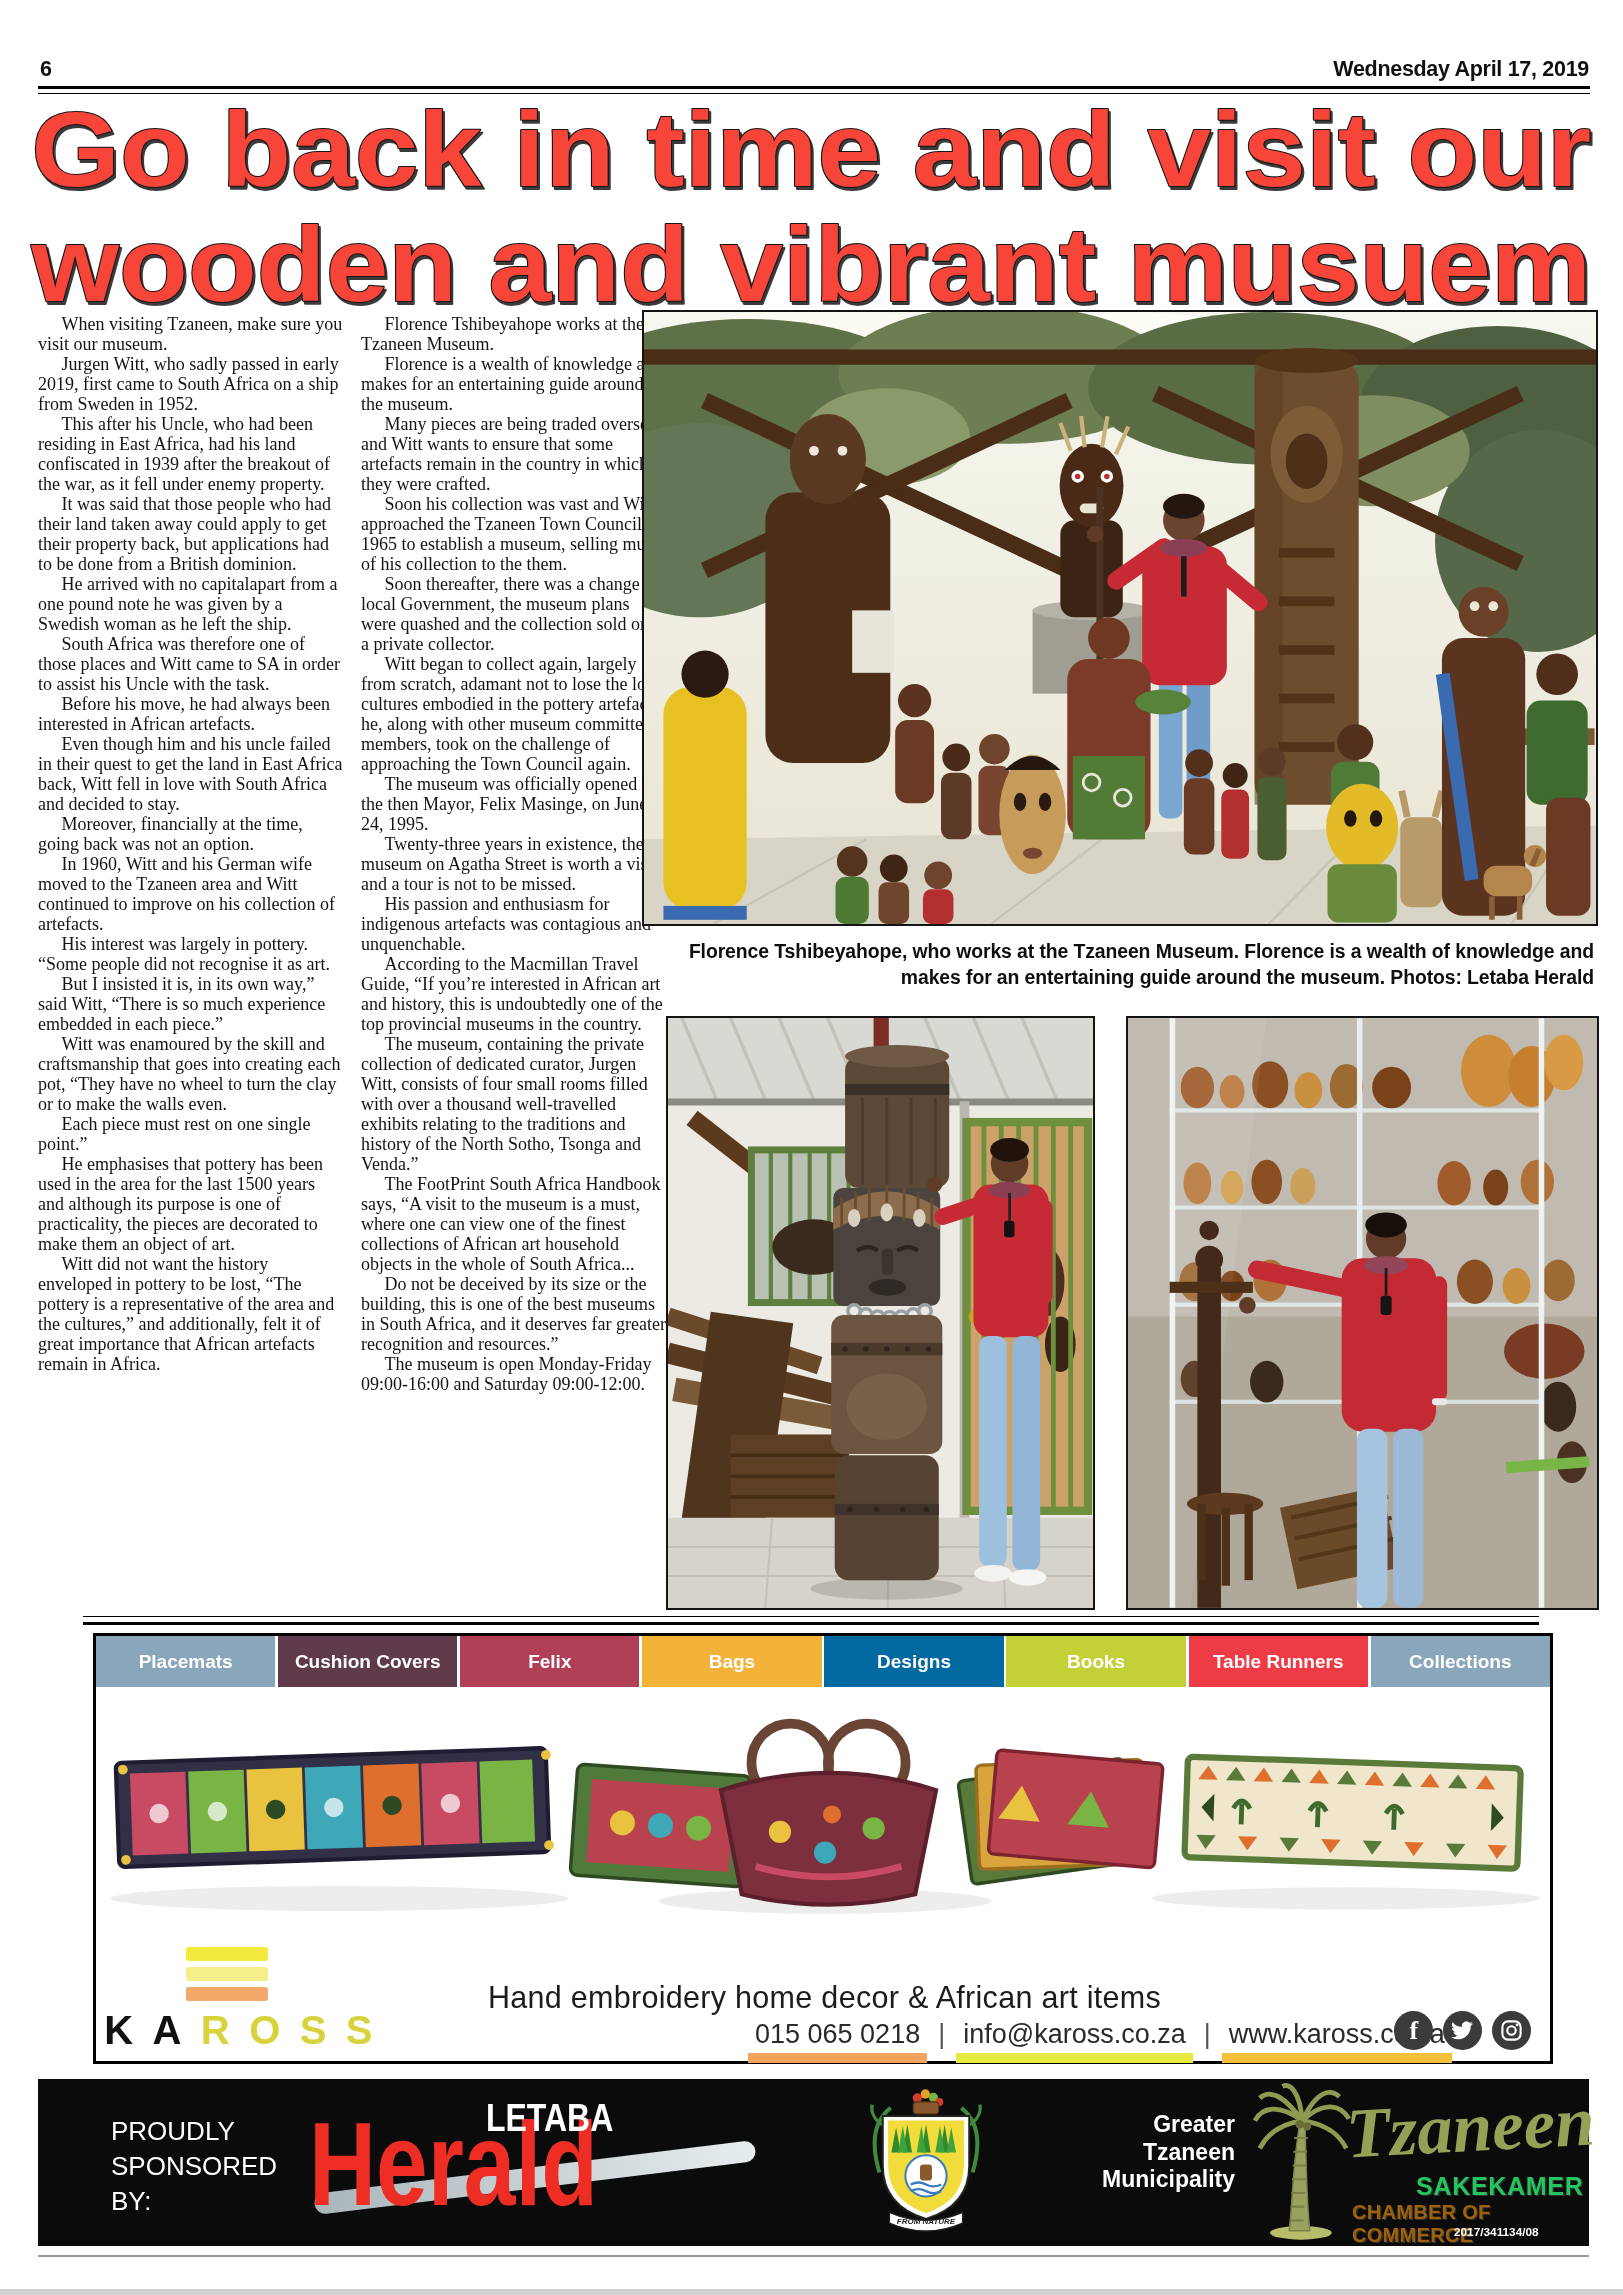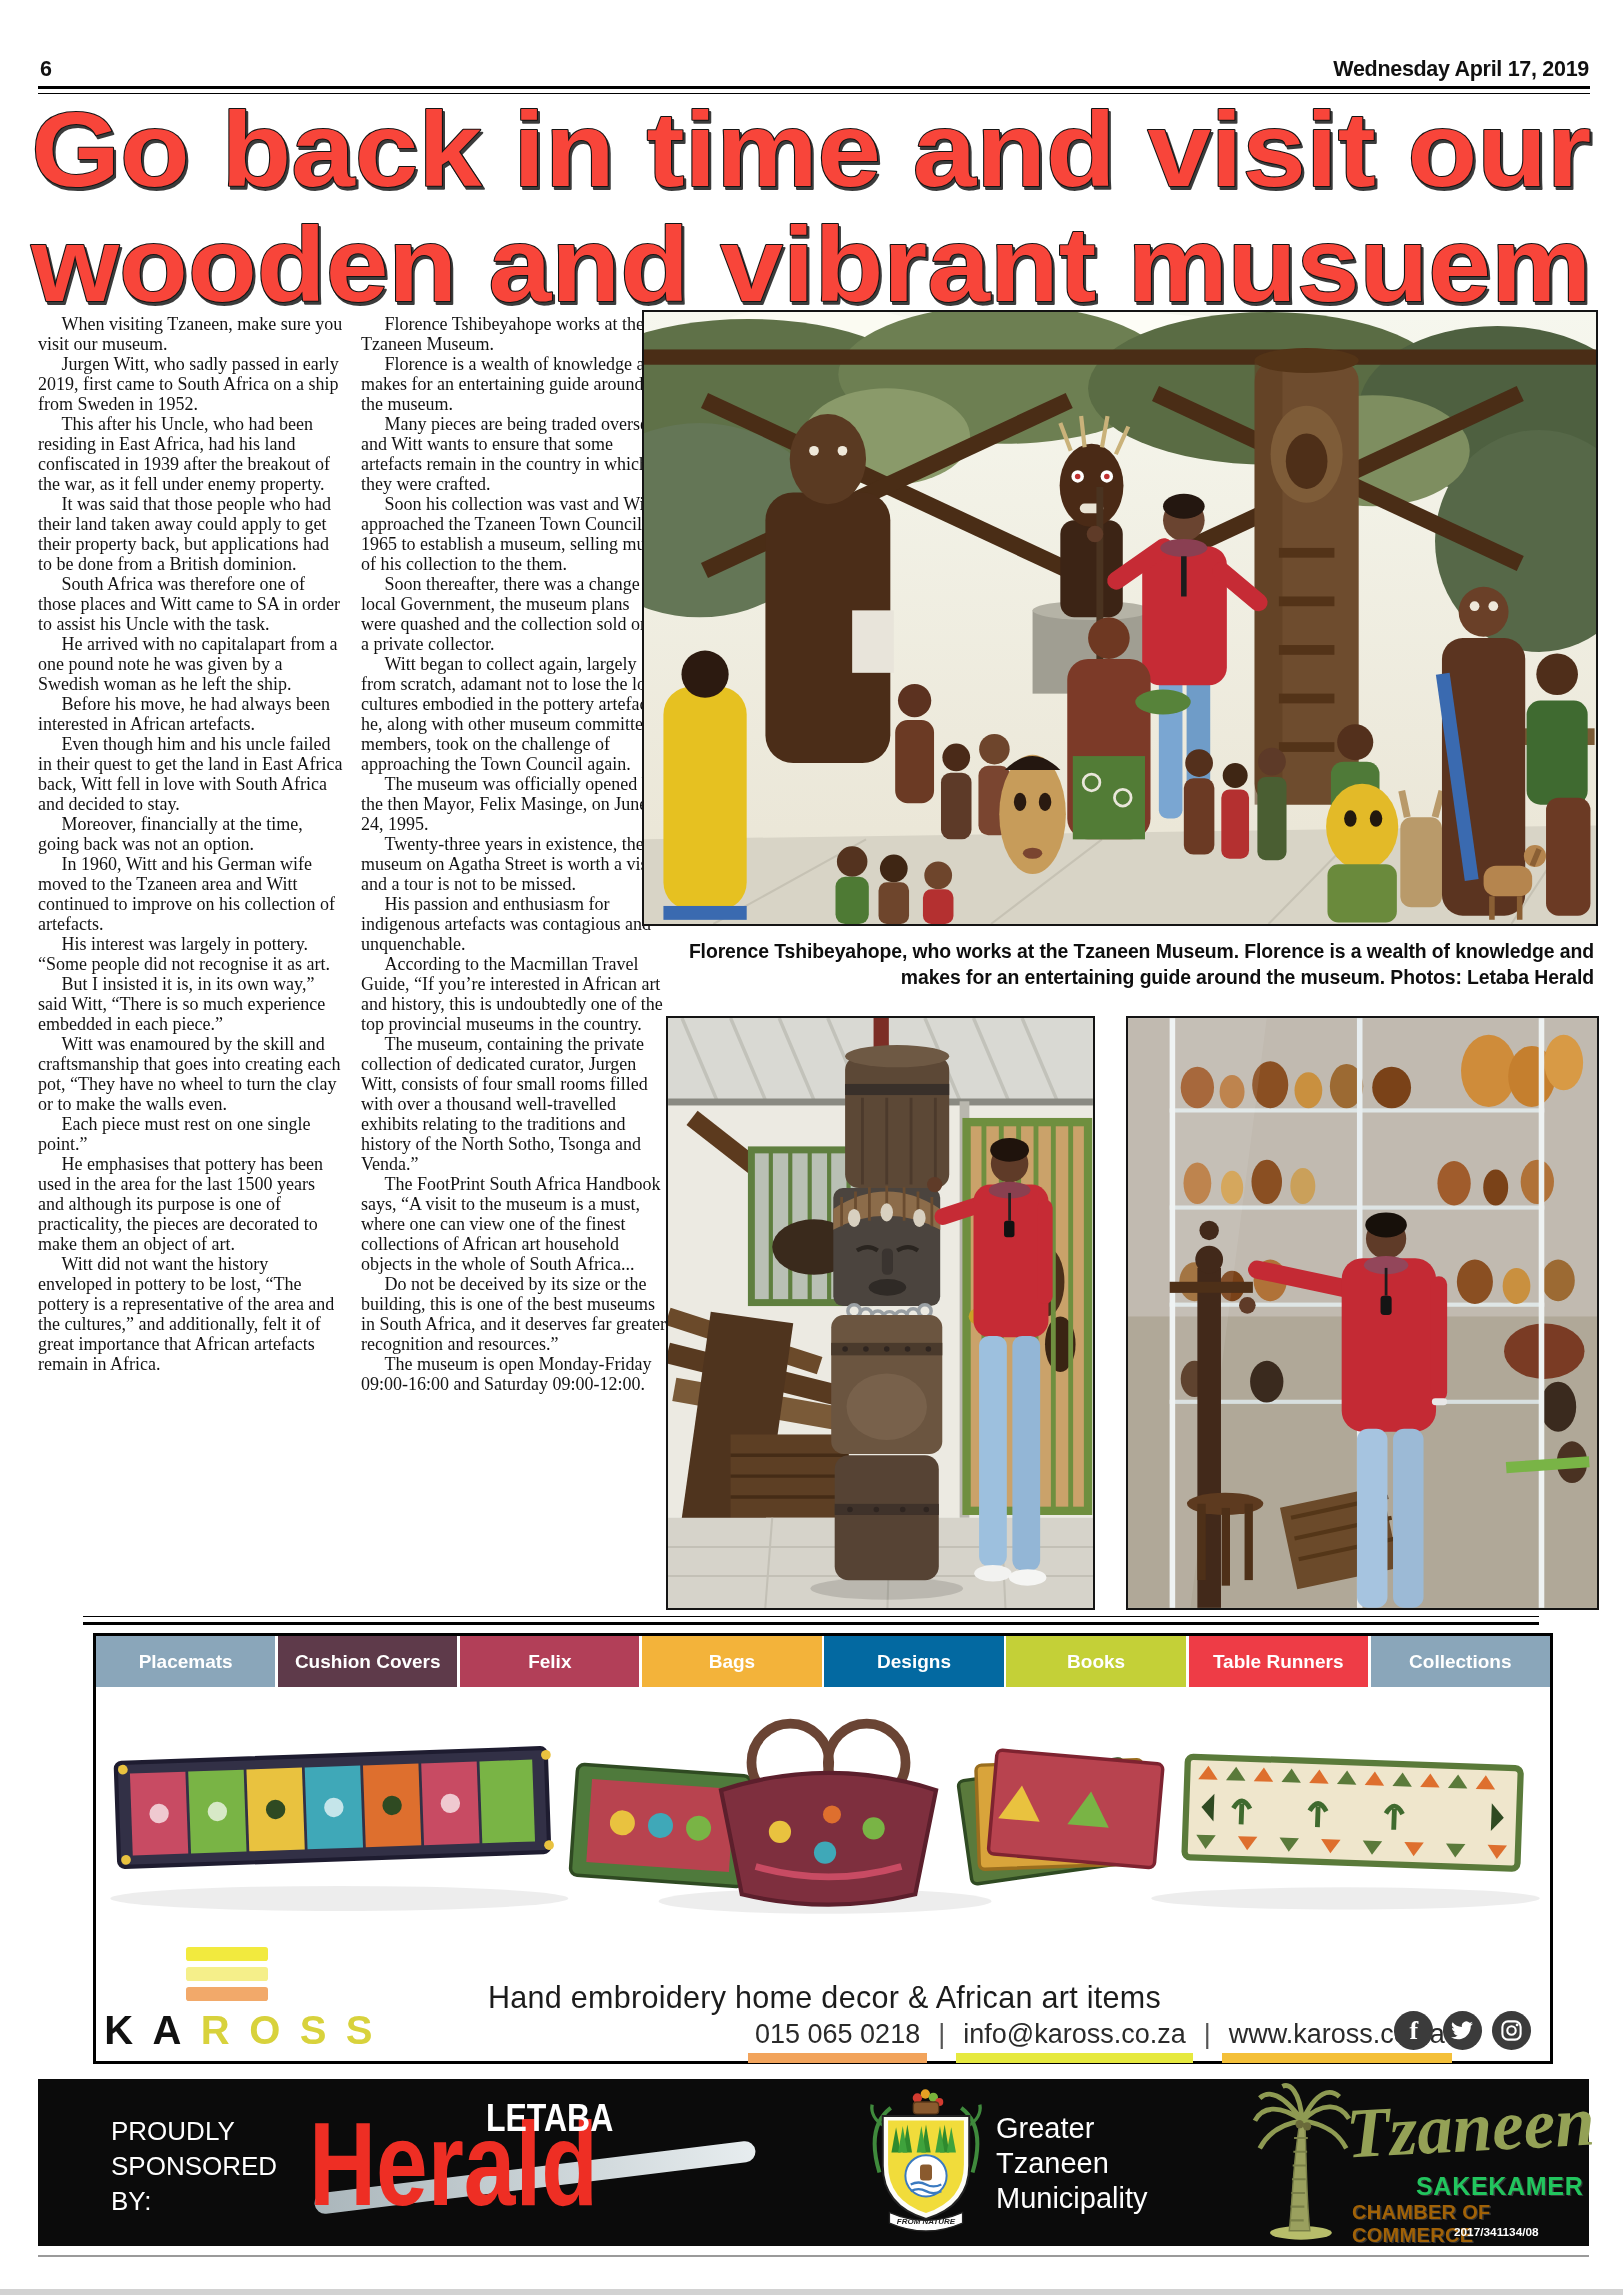--- a/index.html
+++ b/index.html
@@ -80,22 +80,22 @@
        font-size:26px;color:#fff;white-space:pre-line;line-height:1.35;}
   .letaba{position:absolute;left:271px;top:5.6px;width:479px;height:157px;}
   .swoosh{position:absolute;left:3.5px;top:82px;width:444px;height:21px;border-radius:12.5px;
        background:linear-gradient(90deg,#aab6bb,#e7edef);transform:rotate(-7deg);}
   .letaba-top{position:absolute;left:177px;top:11px;font-family:"Liberation Sans",sans-serif;
        font-weight:bold;font-size:39px;color:#fff;transform:scaleX(0.82);transform-origin:left;}
   .letaba-main{position:absolute;left:0px;top:19.4px;font-family:"Liberation Sans",sans-serif;
        font-weight:bold;font-size:119px;line-height:1;color:#ee2e24;
        transform:scaleX(0.78);transform-origin:left;}
   .crest{position:absolute;left:829px;top:7px;}
-  .muni-name{position:absolute;left:958px;top:32px;width:239px;text-align:left;
-       font-family:"Liberation Sans",sans-serif;font-weight:normal;font-size:29px;color:#fff;
+  .muni-name{position:absolute;left:958px;top:32px;width:239px;text-align:right;
+       font-family:"Liberation Sans",sans-serif;font-weight:bold;font-size:23px;color:#fff;
        white-space:pre-line;line-height:1.2;}
   .palm{position:absolute;left:1213px;top:4.2px;}
   .tz-script{position:absolute;left:1308px;top:8.3px;font-family:"Liberation Serif",serif;
        font-style:italic;font-weight:bold;font-size:71px;color:#94a156;transform:rotate(-3deg);}
   .tz-sub1{position:absolute;left:1378px;top:93px;font-family:"Liberation Sans",sans-serif;
        font-weight:bold;font-size:25px;color:#22c55e;letter-spacing:0.7px;text-shadow:1.4px 1.4px 0 #333;}
   .tz-sub2{position:absolute;left:1314px;top:122px;font-family:"Liberation Sans",sans-serif;
        font-weight:bold;font-size:20px;color:#a16207;letter-spacing:0.3px;text-shadow:1.4px 1.4px 0 #333;}
   .tz-reg{position:absolute;left:1416px;top:146px;font-family:"Liberation Sans",sans-serif;
        font-weight:bold;font-size:11.8px;color:#fff;}
@@ -115,22 +115,22 @@
   <svg class="headline-svg" width="1566" height="229" viewBox="0 0 2256 330">
     <text x="3" y="140" font-size="152" textLength="2248" lengthAdjust="spacingAndGlyphs">Go back in time and visit our</text>
     <text x="3" y="305" font-size="152" textLength="2248" lengthAdjust="spacingAndGlyphs">wooden and vibrant musuem</text>
   </svg>
 
   <div class="col col1">
     <p>When visiting Tzaneen, make sure you visit our museum.</p>
     <p>Jurgen Witt,  who sadly passed in early 2019, first came to South Africa on a ship from Sweden in 1952.</p>
     <p>This after his Uncle, who had been residing in East Africa, had his land confiscated in 1939 after the breakout of the war, as it fell under enemy property.</p>
     <p>It was said that those people who had their land taken away could apply to get their property back, but applications had to be done from a British dominion.</p>
+    <p>He arrived with no capitalapart from a one pound note he was given by a Swedish woman as he left the ship.</p>
     <p>South Africa was therefore one of those places and Witt came to SA in order to assist his Uncle with the task.</p>
-    <p>He arrived with no capitalapart from a one pound note he was given by a Swedish woman as he left the ship.</p>
     <p>Before his move, he had always been interested in African artefacts.</p>
     <p>Even though him and his uncle failed in their quest to get the land in East Africa back, Witt fell in love with South Africa and decided to stay.</p>
     <p>Moreover, financially at the time, going back was not an option.</p>
     <p>In 1960, Witt and his German wife moved to the Tzaneen area and Witt continued to improve on his collection of artefacts.</p>
     <p>His interest was largely in pottery. “Some people did not recognise it as art.</p>
     <p>But I insisted it is, in its own way,” said Witt, “There is so much experience embedded in each piece.”</p>
     <p>Witt was enamoured by the skill and craftsmanship that goes into creating each pot, “They have no wheel to turn the clay or to make the walls even.</p>
     <p>Each piece must rest on one single point.”</p>
     <p>He emphasises that pottery has been used in the area for the last 1500 years and although its purpose is one of practicality, the pieces are decorated to make them an object of art.</p>
     <p>Witt did not want the history enveloped in pottery to be lost, “The pottery is a representative of the area and the cultures,” and additionally, felt it of great importance that African artefacts remain in Africa.</p>

